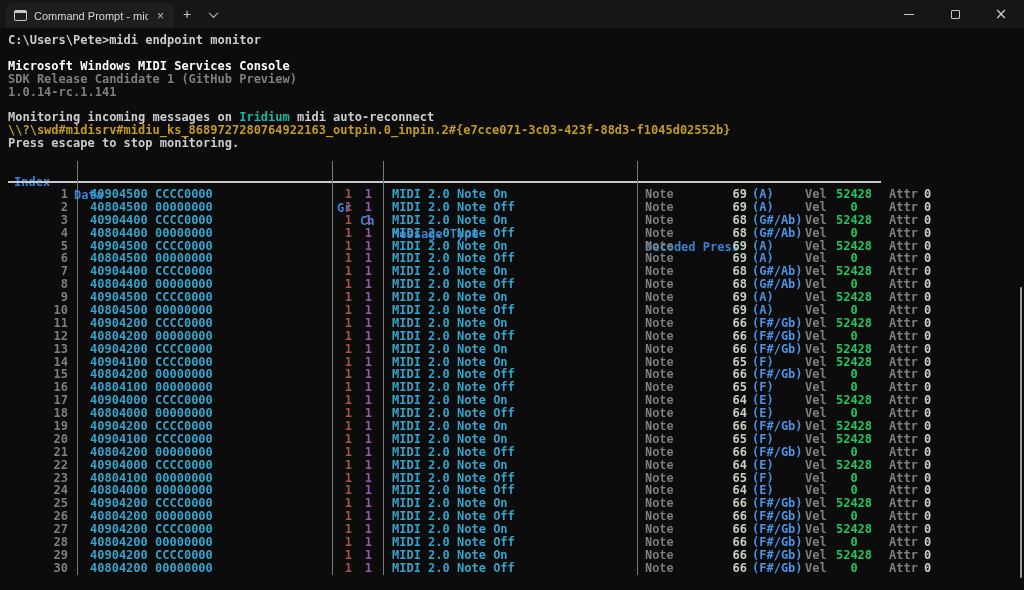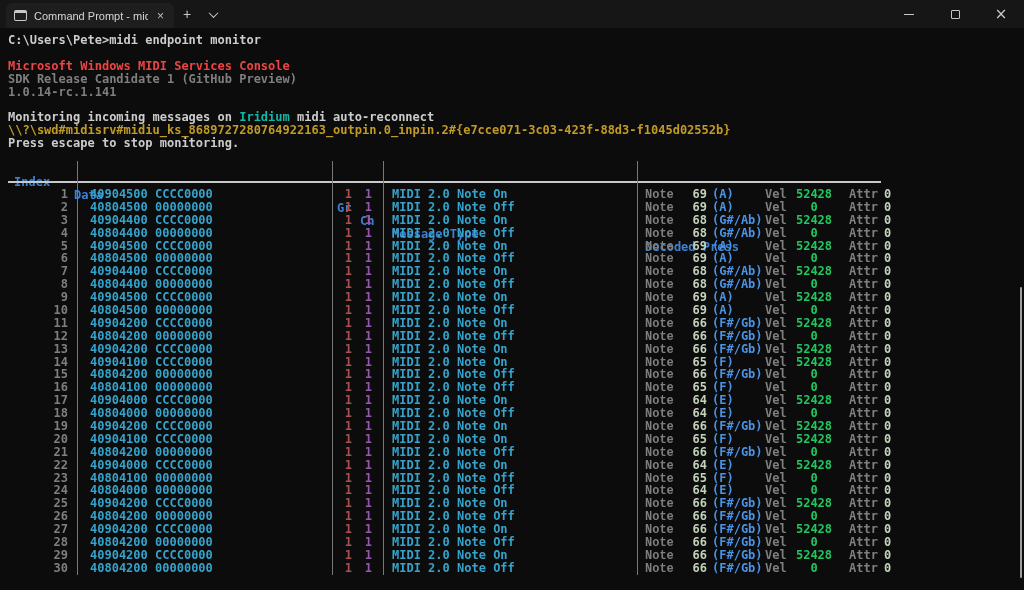--- a/index.html
+++ b/index.html
@@ -24,21 +24,21 @@
   .wc { width:46px; display:flex; align-items:center; justify-content:center; color:#c8c8c8; }
   .wc-min-glyph { width:10px; height:1px; background:#c8c8c8; }
   .wc-max-glyph { width:9px; height:9px; border:1px solid #c8c8c8; border-radius:1px; }
   .wc-close-glyph { font-size:15px; line-height:15px; font-family:"DejaVu Sans",sans-serif; }
 
   
   .screen { position:absolute; top:28px; left:0; width:1024px; height:562px; background:#0c0c0c;
             font-size:12px; font-weight:600; color:#cccccc; }
   .cline { position:relative; height:12.9px; line-height:12.9px; white-space:pre; }
   .console-lines { position:absolute; top:6px; left:8px; right:0; }
-  .fg-blue   { color:#ef4444; }
+  .fg-blue   { color:#ffffff; }
   .fg-cyan   { color:#14b8a6; }
   .fg-gray   { color:#7f7f7f; }
   .fg-yellow { color:#c29b27; }
 
   
   .thead { position:absolute; top:135px; left:0; right:0; height:13px; line-height:13px;
            color:#3c82d4; white-space:pre; }
   .thead span { position:absolute; }
   .h-index { left:14px; }
   .h-data  { left:74px; }
@@ -56,21 +56,21 @@
   .trow span { position:absolute; top:0; }
   .c-index { left:0; width:68px; text-align:right; color:#7f7f7f; }
   .c-data  { left:90px; color:#35a3cb;text-align:center; }
   .c-gr    { left:330px; width:22px; text-align:right; color:#a85151; }
   .c-ch    { left:356px; width:16px; text-align:right; color:#9459ae; }
   .c-msg   { left:392px; color:#35a3cb;text-align:center; }
   .c-dec   { left:645px; }
   .c-dec span { position:static; display:inline-block; }
   .d-label { color:#7f7f7f; }
   .d-note  { width:29px;font-family:Liberation Mono, monospace; }
-  .d-num   { width:33px; text-align:right; color:#c3d3bb; }
+  .d-num   { width:33px; text-align:right; color:#c3d3bb;margin-left:40px; }
   .d-name  { width:53px; margin-left:5px; color:#4a93e6; }
   .d-vel   { width:22px; }
   .d-velval{ width:54px; text-align:center; color:#22c55e; }
   .d-attr  { width:29px; margin-left:8px; }
   .d-attrval { margin-left:6px; color:#c3d3bb; }
 
   .scroll-thumb { position:absolute; right:2px; top:259px; width:2px; height:291px;
                   background:#9e9e9e; border-radius:1px; }
 </style>
 </head>

